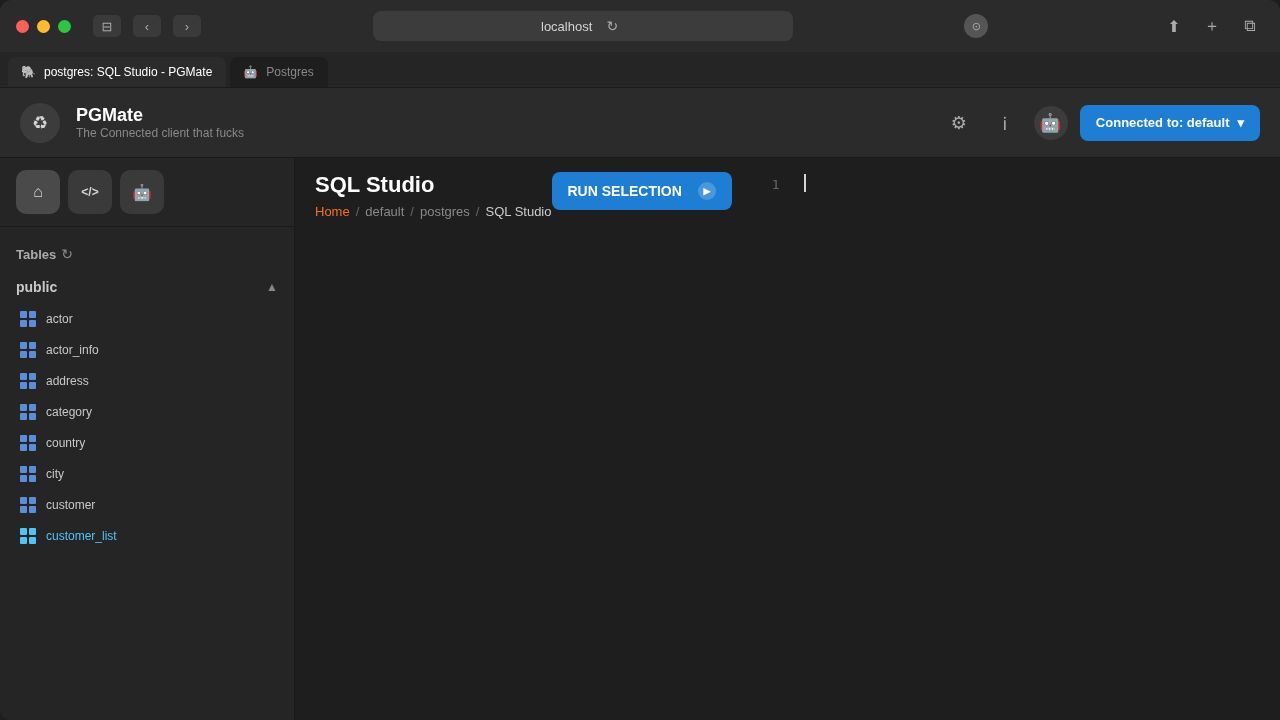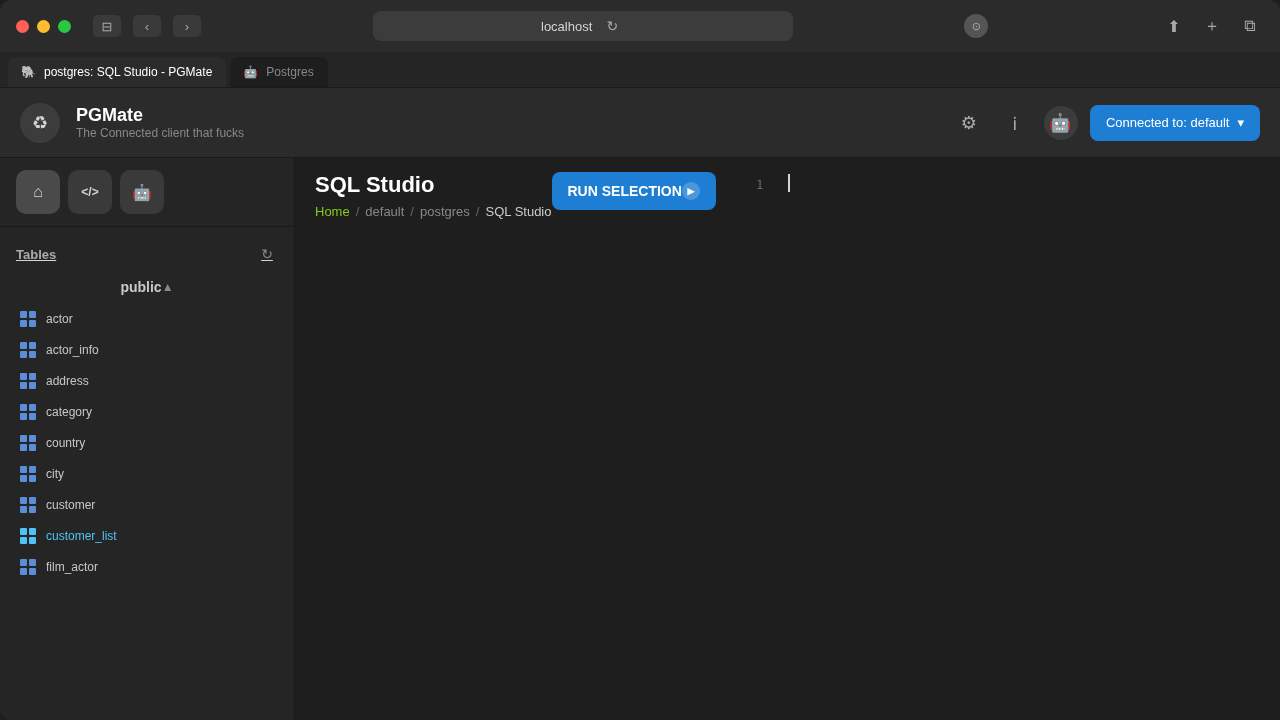--- a/index.html
+++ b/index.html
@@ -248,20 +248,21 @@
       color: #fff;
       padding: 0 16px;
       height: 36px;
       border-radius: 8px;
       font-size: 13px;
       cursor: pointer;
       display: flex;
       align-items: center;
       gap: 8px;
       white-space: nowrap;
+      font-weight: bold;
     }
 
     
     .main-content {
       display: flex;
       flex: 1;
       overflow: hidden;
     }
 
     
@@ -302,23 +303,21 @@
 
     .tables-section {
       flex: 1;
       overflow-y: auto;
       padding: 12px 0;
     }
 
     .tables-header {
       display: flex;
       align-items: center;
-      justify-content: space-between;
       padding: 4px 16px 8px;
-      text-decoration: underline;
     }
 
     .tables-label {
       font-size: 13px;
       font-weight: 600;
       color: #aaa;
     }
 
     .refresh-btn {
       background: none;
@@ -333,21 +332,21 @@
       justify-content: center;
     }
 
     .schema-section {
       padding: 0 8px;
     }
 
     .schema-header {
       display: flex;
       align-items: center;
-      justify-content: center;
+      justify-content: space-between;
       padding: 6px 8px;
       cursor: pointer;
       border-radius: 6px;
     }
 
     .schema-name {
       font-size: 14px;
       font-weight: 600;
       color: #c8c8c8;
     }
@@ -450,21 +449,21 @@
       border: none;
       color: #fff;
       padding: 0 16px;
       height: 38px;
       border-radius: 8px;
       font-size: 14px;
       font-weight: 600;
       cursor: pointer;
       display: flex;
       align-items: center;
-      gap: 0;
+      gap: 16px;
     }
 
     .run-play-icon {
       width: 18px;
       height: 18px;
       background: rgba(255,255,255,0.2);
       border-radius: 50%;
       display: flex;
       align-items: center;
       justify-content: center;
@@ -693,41 +692,32 @@
               <div class="table-icon">
                 <div class="table-icon-cell" style="background:#4fc3f7;"></div>
                   <div class="table-icon-cell" style="background:#4fc3f7;"></div>
                 <div class="table-icon-cell" style="background:#4fc3f7;"></div>
                   <div class="table-icon-cell" style="background:#4fc3f7;"></div>
               </div>
               <span class="table-name">customer_list</span>
             </div>
 
 
-            <div class="table-item">
-              <div class="table-icon">
-                <div class="table-icon-cell"></div>
-                  <div class="table-icon-cell"></div>
-                <div class="table-icon-cell"></div>
-                  <div class="table-icon-cell"></div>
-              </div>
-              <span class="table-name">film_actor</span>
-            </div>
 
           </div>
         </div>
       </div>
     </div>
 
     <div class="editor-area">
       <div class="editor-header">
         <div class="page-title-block">
           <div class="page-title">SQL Studio</div>
           <div class="breadcrumb">
-            <span style="color:#84cc16; cursor:pointer;">Home</span>
+            <span style="color:#f97316; cursor:pointer;">Home</span>
             <span class="breadcrumb-sep">/</span>
             <span style="color:#888; cursor:pointer;">default</span>
             <span class="breadcrumb-sep">/</span>
             <span style="color:#888; cursor:pointer;">postgres</span>
             <span class="breadcrumb-sep">/</span>
             <span class="breadcrumb-current">SQL Studio</span>
           </div>
         </div>
 
         <button class="run-selection-btn">

